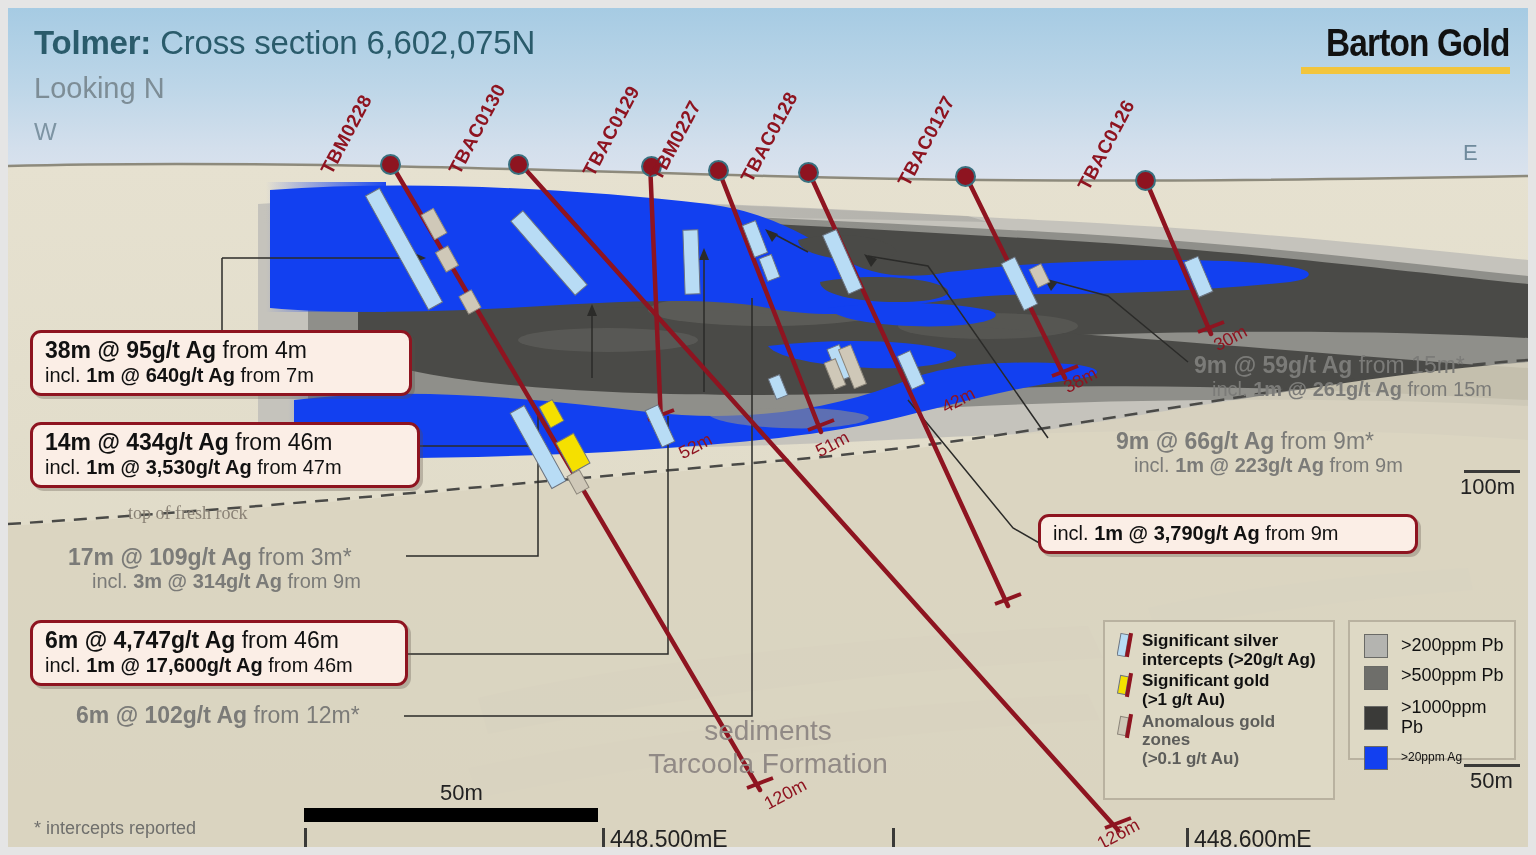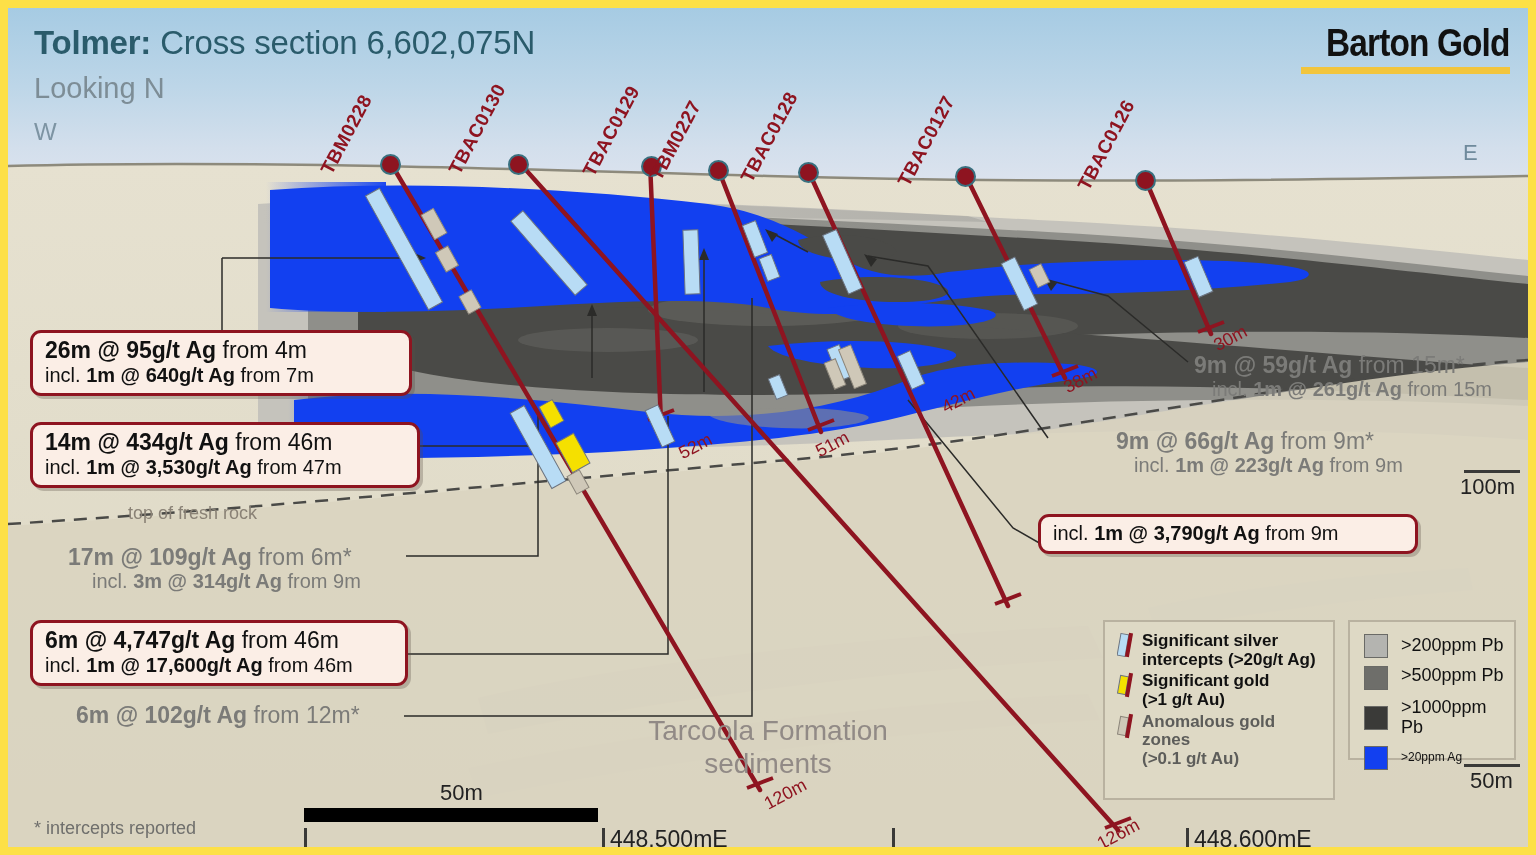--- a/index.html
+++ b/index.html
@@ -1,18 +1,18 @@
 <!DOCTYPE html>
 <html><head>
 <meta charset="utf-8">
 <style>
   html,body{margin:0;padding:0;background:#2e6b7d;}
   body{font-family:"Liberation Sans",sans-serif;}
   #stage{position:relative;width:1536px;height:855px;overflow:hidden;
-         background:#fde047;box-sizing:border-box;}
+         background:#e5e5e5;box-sizing:border-box;}
   #inner{position:absolute;left:8px;top:8px;width:1520px;height:839px;overflow:hidden;background:#dcd9c6;}
 
   
   .sky{position:absolute;left:0;top:0;width:1520px;height:175px;
        background:linear-gradient(180deg,#a6cbe3 0%,#bdd6e8 45%,#d3dfec 80%,#dce3ee 100%);}
 
   
   .ground{position:absolute;left:0;top:0;width:1520px;height:839px;}
 
   
@@ -39,21 +39,21 @@
   
   .callout{position:absolute;background:#fbeee6;border:3px solid #8e1420;border-radius:11px;
            padding:5px 12px 7px 12px;box-shadow:3px 3px 0 rgba(90,80,70,.30);}
   .callout .l1{font-size:23px;color:#111;white-space:nowrap;line-height:1.12;}
   .callout .l2{font-size:20px;color:#111;white-space:nowrap;line-height:1.12;}
   .b{font-weight:bold;}
   .plain{position:absolute;color:#7b7b78;}
   .plain .l1{font-size:23px;white-space:nowrap;line-height:1.15;}
   .plain .l2{font-size:20px;white-space:nowrap;line-height:1.15;}
 
-  .freshrock{position:absolute;font-size:18px;color:#8a8276;}
+  .freshrock{position:absolute;font-size:18px;color:#8a8276;font-family:Liberation Serif, serif;}
   .formlab{position:absolute;font-size:28px;color:#918a86;text-align:center;line-height:1.18;}
   .footnote{position:absolute;font-size:18px;color:#6f6f6c;}
 
   
   .eoh{position:absolute;color:#8e1420;font-size:18px;
        font-family:"Liberation Sans Narrow","Liberation Sans",sans-serif;white-space:nowrap;}
 
   
   .legbox{position:absolute;background:#ded9c5;border:2px solid #b9b2a0;}
   .legrow{display:flex;align-items:flex-start;margin-bottom:3px;}
@@ -261,31 +261,31 @@
 
   <div class="eoh" style="left:755px;top:776px;transform:rotate(-28deg);">120m</div>
   <div class="eoh" style="left:1088px;top:816px;transform:rotate(-28deg);">126m</div>
   <div class="eoh" style="left:670px;top:428px;transform:rotate(-28deg);">52m</div>
   <div class="eoh" style="left:807px;top:426px;transform:rotate(-28deg);">51m</div>
   <div class="eoh" style="left:933px;top:382px;transform:rotate(-28deg);">42m</div>
   <div class="eoh" style="left:1055px;top:362px;transform:rotate(-28deg);">38m</div>
   <div class="eoh" style="left:1205px;top:320px;transform:rotate(-28deg);">30m</div>
 
   <div class="callout" style="left:22px;top:322px;width:352px;">
-    <div class="l1"><span class="b">26m @ 95g/t Ag</span><span> from 4m</span></div>
+    <div class="l1"><span class="b">38m @ 95g/t Ag</span><span> from 4m</span></div>
     <div class="l2"><span>incl. </span><span class="b">1m @ 640g/t Ag</span><span> from 7m</span></div>
   </div>
 
   <div class="callout" style="left:22px;top:414px;width:360px;">
     <div class="l1"><span class="b">14m @ 434g/t Ag</span><span> from 46m</span></div>
     <div class="l2"><span>incl. </span><span class="b">1m @ 3,530g/t Ag</span><span> from 47m</span></div>
   </div>
 
   <div class="plain" style="left:60px;top:536px;">
-    <div class="l1"><span class="b">17m @ 109g/t Ag</span><span> from 6m*</span></div>
+    <div class="l1"><span class="b">17m @ 109g/t Ag</span><span> from 3m*</span></div>
     <div class="l2" style="padding-left:24px;"><span>incl. </span><span class="b">3m @ 314g/t Ag</span><span> from 9m</span></div>
   </div>
 
   <div class="callout" style="left:22px;top:612px;width:348px;">
     <div class="l1"><span class="b">6m @ 4,747g/t Ag</span><span> from 46m</span></div>
     <div class="l2"><span>incl. </span><span class="b">1m @ 17,600g/t Ag</span><span> from 46m</span></div>
   </div>
 
   <div class="plain" style="left:68px;top:694px;">
     <div class="l1"><span class="b">6m @ 102g/t Ag</span><span> from 12m*</span></div>
@@ -301,22 +301,22 @@
     <div class="l2" style="padding-left:18px;"><span>incl. </span><span class="b">1m @ 223g/t Ag</span><span> from 9m</span></div>
   </div>
 
   <div class="callout" style="left:1030px;top:506px;width:350px;">
     <div class="l2"><span>incl. </span><span class="b">1m @ 3,790g/t Ag</span><span> from 9m</span></div>
   </div>
 
   <div class="freshrock" style="left:120px;top:495px;">top of fresh rock</div>
 
   <div class="formlab" style="left:760px;top:706px;width:280px;margin-left:-140px;">
+    <div>sediments</div>
     <div>Tarcoola Formation</div>
-    <div>sediments</div>
   </div>
 
   <div class="footnote" style="left:26px;top:810px;">* intercepts reported</div>
 
   <div class="legbox" style="left:1095px;top:612px;width:232px;height:180px;padding:10px 10px 8px 12px;box-sizing:border-box;">
 
     <div class="legrow">
       <div class="barico">
         <svg width="18" height="26" viewBox="0 0 18 26">
           <rect x="2" y="2" width="8" height="22" fill="#b8dcf5" stroke="#6c7480" stroke-width="1" transform="rotate(10 6 13)"></rect>

